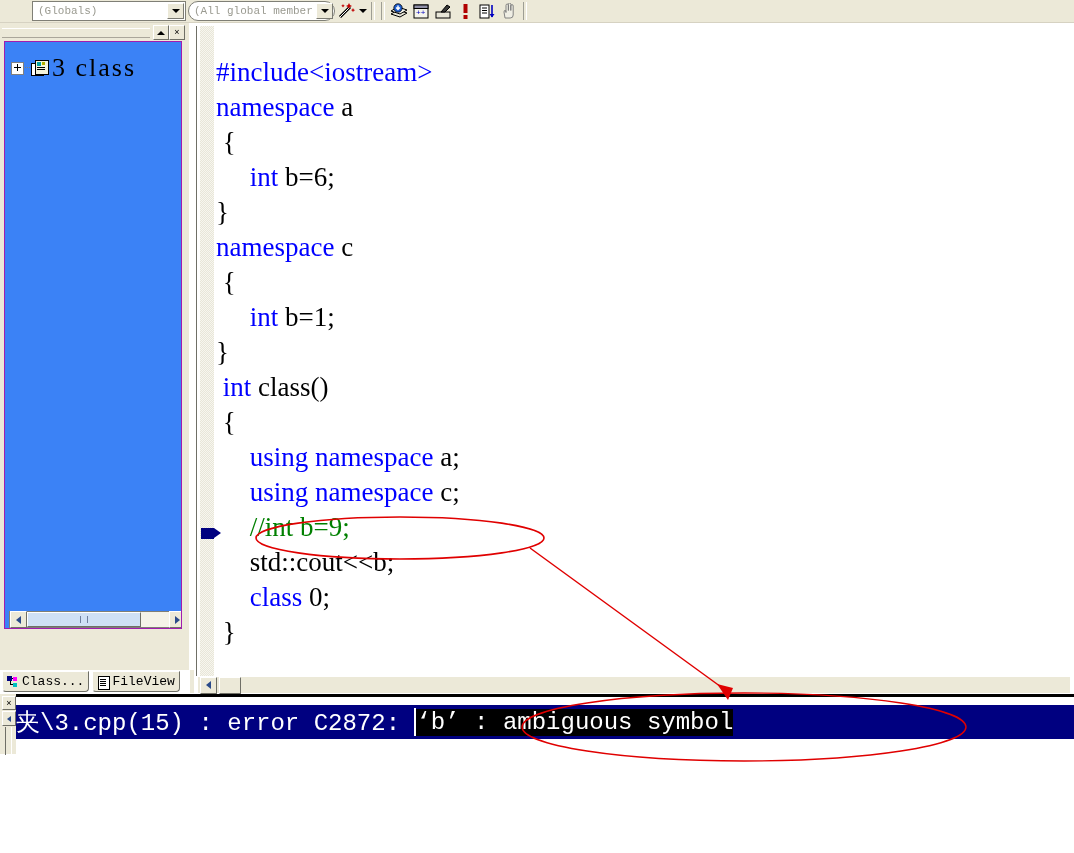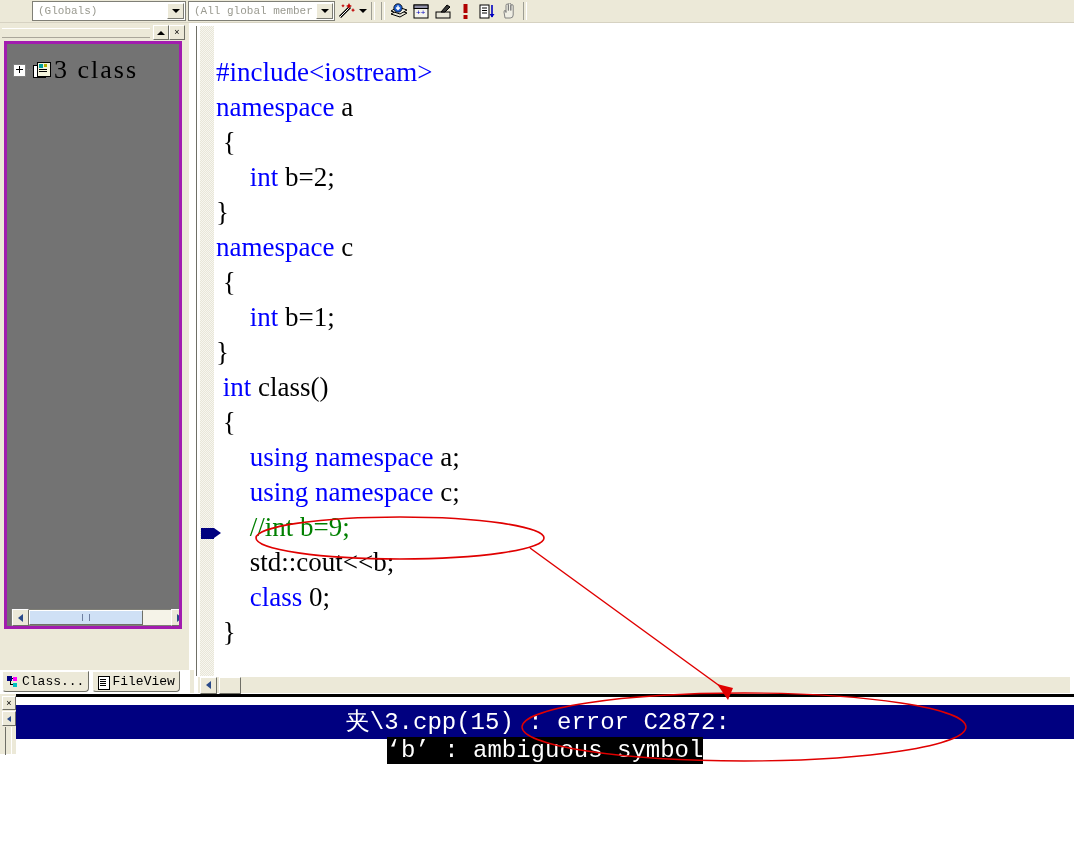--- a/index.html
+++ b/index.html
@@ -21,21 +21,21 @@
     border:1px solid #7f7f76;border-top-color:#7f7f76;border-left-color:#7f7f76;
     box-shadow:inset 1px 1px 0 #ffffff;
     display:flex;align-items:center;position:relative;
   }
   .combo .ctext{
     padding-left:5px;font-family:"Liberation Mono",monospace;font-size:11px;
     color:#9a9a90;white-space:nowrap;overflow:hidden;line-height:16px;
   }
   .combo .ctext.dark{color:#808078;font-weight:bold;}
   .combo1{width:152px;margin-left:32px;}
-  .combo2{width:145px;}
+  .combo2{width:145px;border-radius:10px;}
   .combo3{width:228px;}
   .arrowbtn{
     position:absolute;right:1px;top:1px;width:15px;height:14px;
     background:#ece9d8;border:1px solid #ffffff;border-right-color:#7b7b73;
     border-bottom-color:#7b7b73;display:flex;align-items:center;justify-content:center;
   }
   .arrowbtn i{
     display:block;width:0;height:0;border-left:4px solid transparent;
     border-right:4px solid transparent;border-top:4px solid #000;
   }
@@ -60,22 +60,22 @@
   .capbtn{position:absolute;top:0;width:14px;height:13px;background:#ece9d8;
     border:1px solid #fff;border-right-color:#6f6f66;border-bottom-color:#6f6f66;
     display:flex;align-items:center;justify-content:center;font-size:9px;
     font-family:"Liberation Sans",sans-serif;color:#000;line-height:1;}
   .capbtn.min{right:18px;}
   .capbtn.cls{right:2px;}
   .capbtn .tri{width:0;height:0;border-left:4px solid transparent;
     border-right:4px solid transparent;border-bottom:4px solid #000;}
 
   .tree{
-    position:absolute;left:4px;top:18px;width:178px;height:588px;background:#737373;
-    border:3px solid #a21caf;box-sizing:border-box;overflow:hidden;
+    position:absolute;left:4px;top:18px;width:178px;height:588px;background:#3b82f6;
+    border:1px solid #a21caf;box-sizing:border-box;overflow:hidden;
   }
   .tnode{position:absolute;left:6px;top:12px;display:flex;align-items:center;}
   .tplus{width:11px;height:11px;border:1px solid #808080;background:#fff;
     position:relative;flex:none;}
   .tplus:before{content:"";position:absolute;left:2px;top:4px;width:7px;height:1px;background:#000;}
   .tplus:after{content:"";position:absolute;left:5px;top:1px;width:1px;height:7px;background:#000;}
   .tdots{width:5px;height:1px;border-top:1px dotted #808080;margin:0 1px;flex:none;}
   .ticon{width:18px;height:16px;position:relative;flex:none;margin-right:3px;}
   .ticon .p1{position:absolute;left:0;top:3px;width:11px;height:11px;background:#fff;border:1px solid #000;}
   .ticon .p2{position:absolute;left:4px;top:0px;width:12px;height:13px;background:#f4f4dc;border:1px solid #000;}
@@ -156,21 +156,21 @@
     font-family:"Liberation Sans",sans-serif;}
   .out-scr{position:absolute;left:2px;top:17px;width:12px;height:13px;background:#ece9d8;
     border:1px solid #fff;border-right-color:#6f6f66;border-bottom-color:#6f6f66;
     display:flex;align-items:center;justify-content:center;}
   .out-scr .la{width:0;height:0;border-top:3px solid transparent;border-bottom:3px solid transparent;border-right:4px solid #2a4a8a;}
   .out-rail{position:absolute;left:5px;top:33px;width:5px;height:28px;
     border-left:1px solid #6f6f66;border-right:1px solid #fff;}
   .errline{
     position:absolute;left:16px;top:11px;width:1058px;height:34px;background:#000080;
     display:flex;align-items:center;
-    font-family:"Liberation Mono",monospace;font-size:24px;color:#ffffff;white-space:pre;flex-direction:column;
+    font-family:"Liberation Mono",monospace;font-size:24px;color:#ffffff;white-space:pre;
   }
   .errsel{background:#000000;color:#ffffff;}
   .errcaret{display:inline-block;width:2px;height:28px;background:#fff;vertical-align:middle;}
 
   
   .anno{position:absolute;left:0;top:0;width:1074px;height:853px;pointer-events:none;}
 </style>
 </head>
 <body>
 
@@ -321,21 +321,21 @@
   <div class="editor"></div>
   <div class="ed-vsplit"></div>
   <div class="gutter"></div>
   <div class="marker">
     <span class="body"></span>
       <span class="tip"></span>
   </div>
   <pre class="code" id="code-area"><span class="kw">#include&lt;iostream&gt;</span>
 <span class="kw">namespace</span><span class="pl"> a</span>
 <span class="pl"> {</span>
-<span class="pl">     </span><span class="kw">int</span><span class="pl"> b=2;</span>
+<span class="pl">     </span><span class="kw">int</span><span class="pl"> b=6;</span>
 <span class="pl">}</span>
 <span class="kw">namespace</span><span class="pl"> c</span>
 <span class="pl"> {</span>
 <span class="pl">     </span><span class="kw">int</span><span class="pl"> b=1;</span>
 <span class="pl">}</span>
 <span class="pl"> </span><span class="kw">int</span><span class="pl"> class()</span>
 <span class="pl"> {</span>
 <span class="pl">     </span><span class="kw">using namespace</span><span class="pl"> a;</span>
 <span class="pl">     </span><span class="kw">using namespace</span><span class="pl"> c;</span>
 <span class="cm">     //int b=9;</span>

